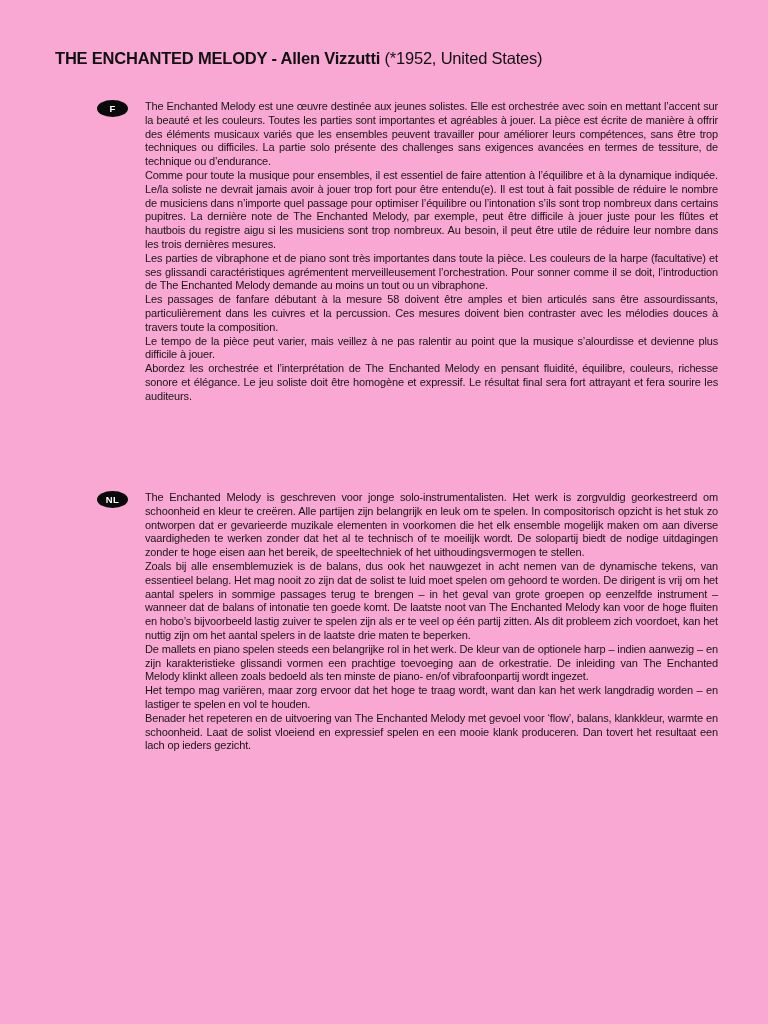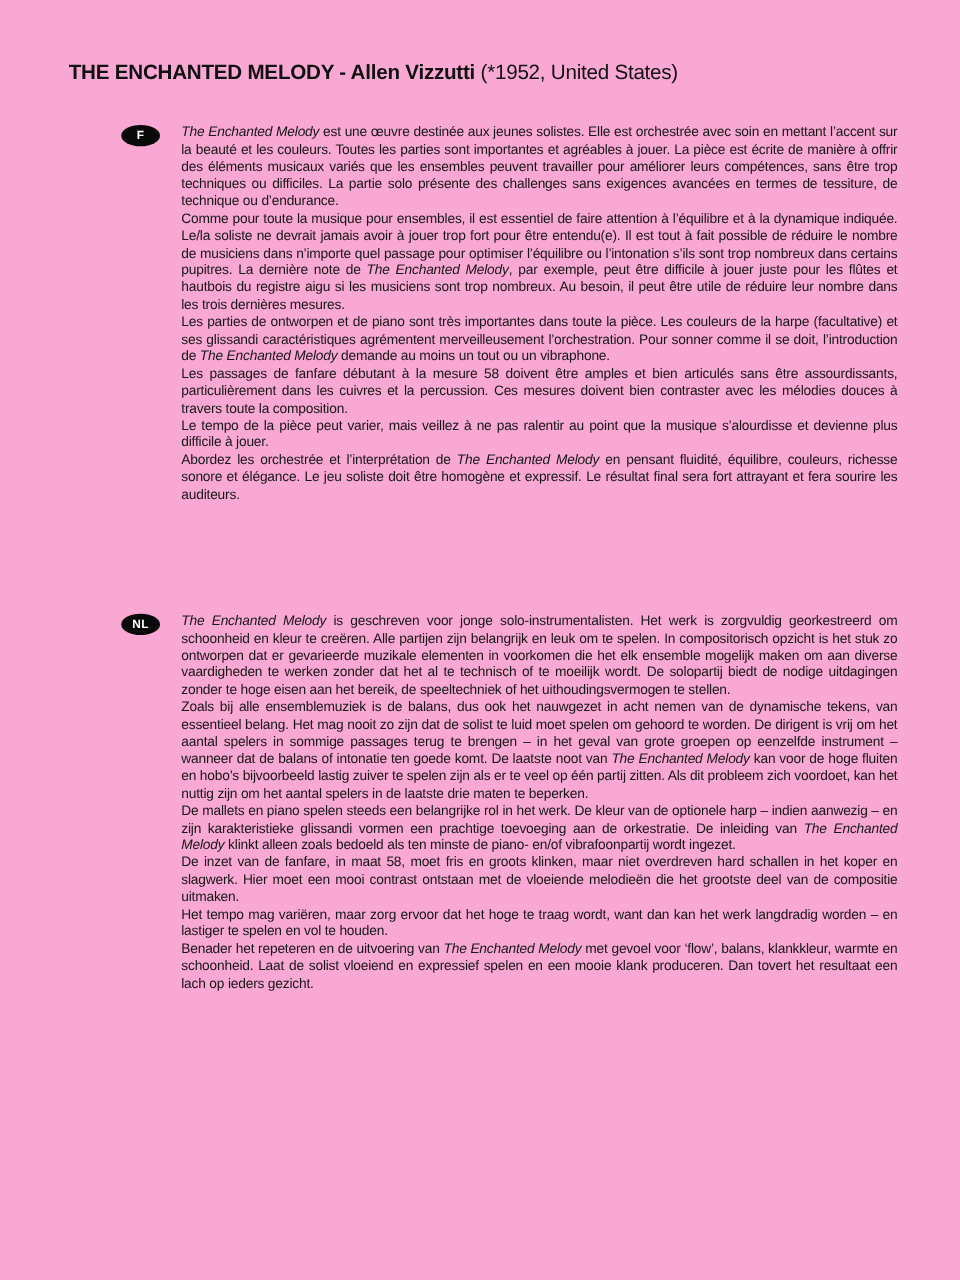--- a/index.html
+++ b/index.html
@@ -54,21 +54,21 @@
 
   .text-col {
     flex: 1;
     font-size: 11px;
     line-height: 13.8px;
     text-align: justify;
     letter-spacing: -0.15px;
     color: #161616;
   }
   .para { margin: 0; }
-  .it { font-style: italic; }
+  .it { }
 
   .footer {
     position: absolute;
     left: 55px; top: 906px;
     width: 663px;
     font-size: 11px;
     line-height: 15px;
     letter-spacing: -0.15px;
     color: #161616;
     text-align: left;
@@ -80,34 +80,33 @@
 
 <div class="page">
 
   <h1 class="title"><span class="tb">THE ENCHANTED MELODY - Allen Vizzutti</span><span class="tr"> (*1952, United States)</span></h1>
 
   <section class="lang-section sec-fr">
     <span class="badge">F</span>
     <div class="text-col">
         <p class="para"><span class="it">The Enchanted Melody</span><span> est une œuvre destinée aux jeunes solistes. Elle est orchestrée avec soin en mettant l’accent sur la beauté et les couleurs. Toutes les parties sont importantes et agréables à jouer. La pièce est écrite de manière à offrir des éléments musicaux variés que les ensembles peuvent travailler pour améliorer leurs compétences, sans être trop techniques ou difficiles. La partie solo présente des challenges sans exigences avancées en termes de tessiture, de technique ou d’endurance.</span></p>
         <p class="para"><span>Comme pour toute la musique pour ensembles, il est essentiel de faire attention à l’équilibre et à la dynamique indiquée. Le/la soliste ne devrait jamais avoir à jouer trop fort pour être entendu(e). Il est tout à fait possible de réduire le nombre de musiciens dans n’importe quel passage pour optimiser l’équilibre ou l’intonation s’ils sont trop nombreux dans certains pupitres. La dernière note de </span><span class="it">The Enchanted Melody</span><span>, par exemple, peut être difficile à jouer juste pour les flûtes et hautbois du registre aigu si les musiciens sont trop nombreux. Au besoin, il peut être utile de réduire leur nombre dans les trois dernières mesures.</span></p>
-        <p class="para"><span>Les parties de ontworpen et de piano sont très importantes dans toute la pièce. Les couleurs de la harpe (facultative) et ses glissandi caractéristiques agrémentent merveilleusement l’orchestration. Pour sonner comme il se doit, l’introduction de </span><span class="it">The Enchanted Melody</span><span> demande au moins un tout ou un vibraphone.</span></p>
+        <p class="para"><span>Les parties de vibraphone et de piano sont très importantes dans toute la pièce. Les couleurs de la harpe (facultative) et ses glissandi caractéristiques agrémentent merveilleusement l’orchestration. Pour sonner comme il se doit, l’introduction de </span><span class="it">The Enchanted Melody</span><span> demande au moins un tout ou un vibraphone.</span></p>
         <p class="para"><span>Les passages de fanfare débutant à la mesure 58 doivent être amples et bien articulés sans être assourdissants, particulièrement dans les cuivres et la percussion. Ces mesures doivent bien contraster avec les mélodies douces à travers toute la composition.</span></p>
         <p class="para"><span>Le tempo de la pièce peut varier, mais veillez à ne pas ralentir au point que la musique s’alourdisse et devienne plus difficile à jouer.</span></p>
         <p class="para"><span>Abordez les orchestrée et l’interprétation de </span><span class="it">The Enchanted Melody</span><span> en pensant fluidité, équilibre, couleurs, richesse sonore et élégance. Le jeu soliste doit être homogène et expressif. Le résultat final sera fort attrayant et fera sourire les auditeurs.</span></p>
       </div>
   </section>
 
   <section class="lang-section sec-nl">
     <span class="badge">NL</span>
     <div class="text-col">
         <p class="para"><span class="it">The Enchanted Melody</span><span> is geschreven voor jonge solo-instrumentalisten. Het werk is zorgvuldig georkestreerd om schoonheid en kleur te creëren. Alle partijen zijn belangrijk en leuk om te spelen. In compositorisch opzicht is het stuk zo ontworpen dat er gevarieerde muzikale elementen in voorkomen die het elk ensemble mogelijk maken om aan diverse vaardigheden te werken zonder dat het al te technisch of te moeilijk wordt. De solopartij biedt de nodige uitdagingen zonder te hoge eisen aan het bereik, de speeltechniek of het uithoudingsvermogen te stellen.</span></p>
         <p class="para"><span>Zoals bij alle ensemblemuziek is de balans, dus ook het nauwgezet in acht nemen van de dynamische tekens, van essentieel belang. Het mag nooit zo zijn dat de solist te luid moet spelen om gehoord te worden. De dirigent is vrij om het aantal spelers in sommige passages terug te brengen – in het geval van grote groepen op eenzelfde instrument – wanneer dat de balans of intonatie ten goede komt. De laatste noot van </span><span class="it">The Enchanted Melody</span><span> kan voor de hoge fluiten en hobo’s bijvoorbeeld lastig zuiver te spelen zijn als er te veel op één partij zitten. Als dit probleem zich voordoet, kan het nuttig zijn om het aantal spelers in de laatste drie maten te beperken.</span></p>
         <p class="para"><span>De mallets en piano spelen steeds een belangrijke rol in het werk. De kleur van de optionele harp – indien aanwezig – en zijn karakteristieke glissandi vormen een prachtige toevoeging aan de orkestratie. De inleiding van </span><span class="it">The Enchanted Melody</span><span> klinkt alleen zoals bedoeld als ten minste de piano- en/of vibrafoonpartij wordt ingezet.</span></p>
-        <p class="para"><span>De inzet van de fanfare, in maat 58, moet fris en groots klinken, maar niet overdreven hard schallen in het koper en slagwerk. Hier moet een mooi contrast ontstaan met de vloeiende melodieën die het grootste deel van de compositie uitmaken.</span></p>
         <p class="para"><span>Het tempo mag variëren, maar zorg ervoor dat het hoge te traag wordt, want dan kan het werk langdradig worden – en lastiger te spelen en vol te houden.</span></p>
         <p class="para"><span>Benader het repeteren en de uitvoering van </span><span class="it">The Enchanted Melody</span><span> met gevoel voor ‘flow’, balans, klankkleur, warmte en schoonheid. Laat de solist vloeiend en expressief spelen en een mooie klank produceren. Dan tovert het resultaat een lach op ieders gezicht.</span></p>
       </div>
   </section>
 
   <footer class="footer">
     </footer>
 
 </div>
 

